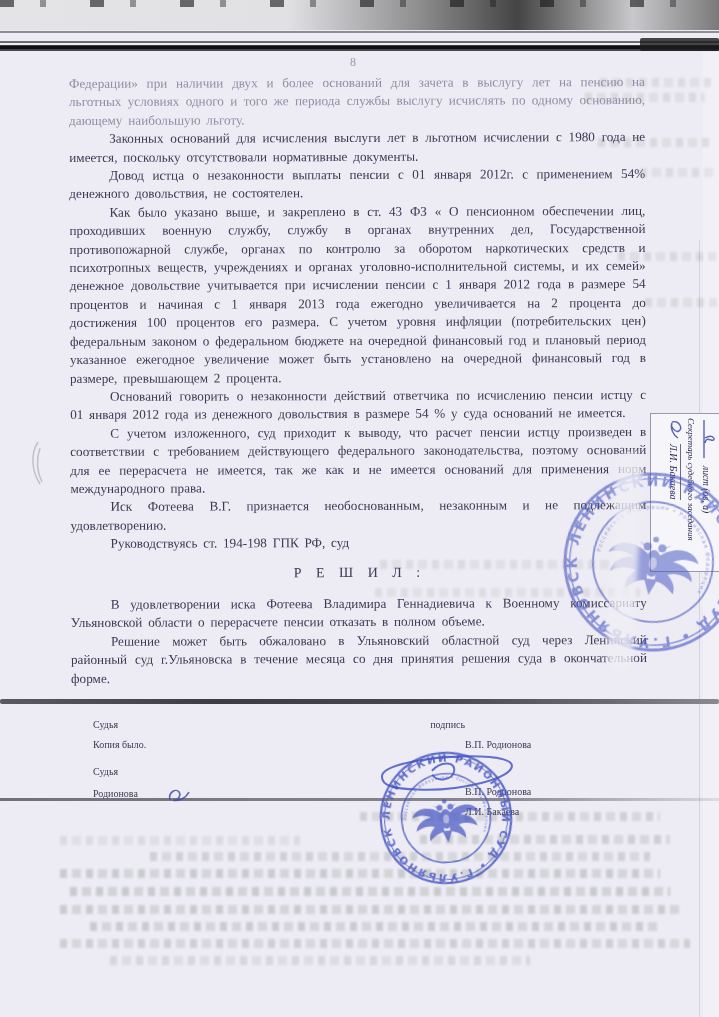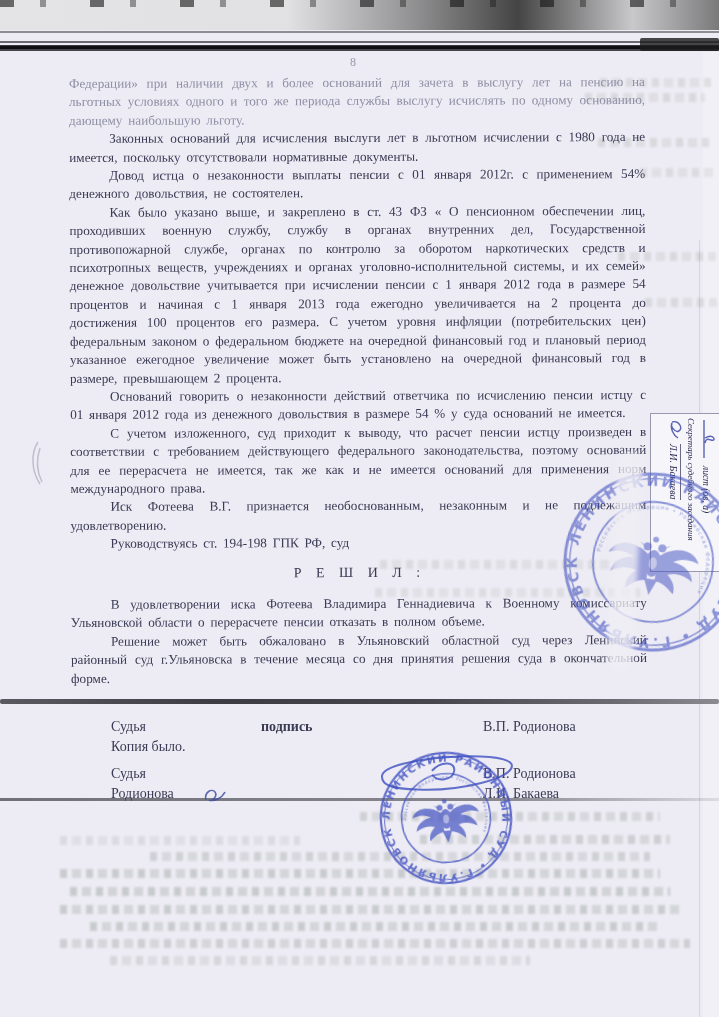--- a/index.html
+++ b/index.html
@@ -43,24 +43,24 @@
   
   .fold-1{position:absolute;left:0;top:699px;width:719px;height:5px;z-index:2;border-radius:2px;
     background:linear-gradient(90deg,#5a5a60 0%,#3c3c42 30%,#46464c 60%,#6a6a70 85%,#8a8a90 100%);
     filter:blur(.6px);}
   .fold-2{position:absolute;left:0;top:798px;width:719px;height:3px;z-index:2;
     background:linear-gradient(90deg, rgba(70,70,78,.75), rgba(70,70,78,.6) 70%, rgba(70,70,78,.12));
     filter:blur(.5px);}
   .crease-vert{position:absolute;left:699px;top:240px;width:1px;height:777px;background:rgba(70,70,90,.14);z-index:2;}
   .edge-right{position:absolute;left:703px;top:52px;width:16px;height:965px;background:rgba(255,255,255,.25);z-index:1;}
   
-  .sig-row{position:absolute;left:111px;width:540px;height:20px;z-index:3;
-    display:grid;grid-template-columns:150px 1fr 168px;font-size:14px;}
-  .sig-row .mid{text-align:left;font-weight:bold;}
-  .sig-row .name{text-align:left;}
+  .sig-row{position:absolute;left:93px;width:540px;height:20px;z-index:3;
+    display:grid;grid-template-columns:150px 1fr 168px;font-size:10px;}
+  .sig-row .mid{text-align:right;}
+  .sig-row .name{text-align:left;margin-top:20px;}
   .sig-r1{top:719px;}
   .sig-r2{top:739px;}
   .sig-r3{top:766px;}
   .sig-r4{top:786px;}
   .sig-glyph{display:inline-block;vertical-align:middle;margin-left:28px;}
   
   .seal{position:absolute;z-index:4;filter:blur(.35px);}
   .seal-bottom{left:372px;top:744px;opacity:.82;transform:rotate(-6deg);}
   .seal-right{left:553px;top:462px;opacity:.6;transform:rotate(8deg);}
   .ring-text{font-family:"DejaVu Sans","Liberation Sans",sans-serif;font-weight:bold;font-size:10.5px;letter-spacing:2px;fill:var(--seal-blue);}

